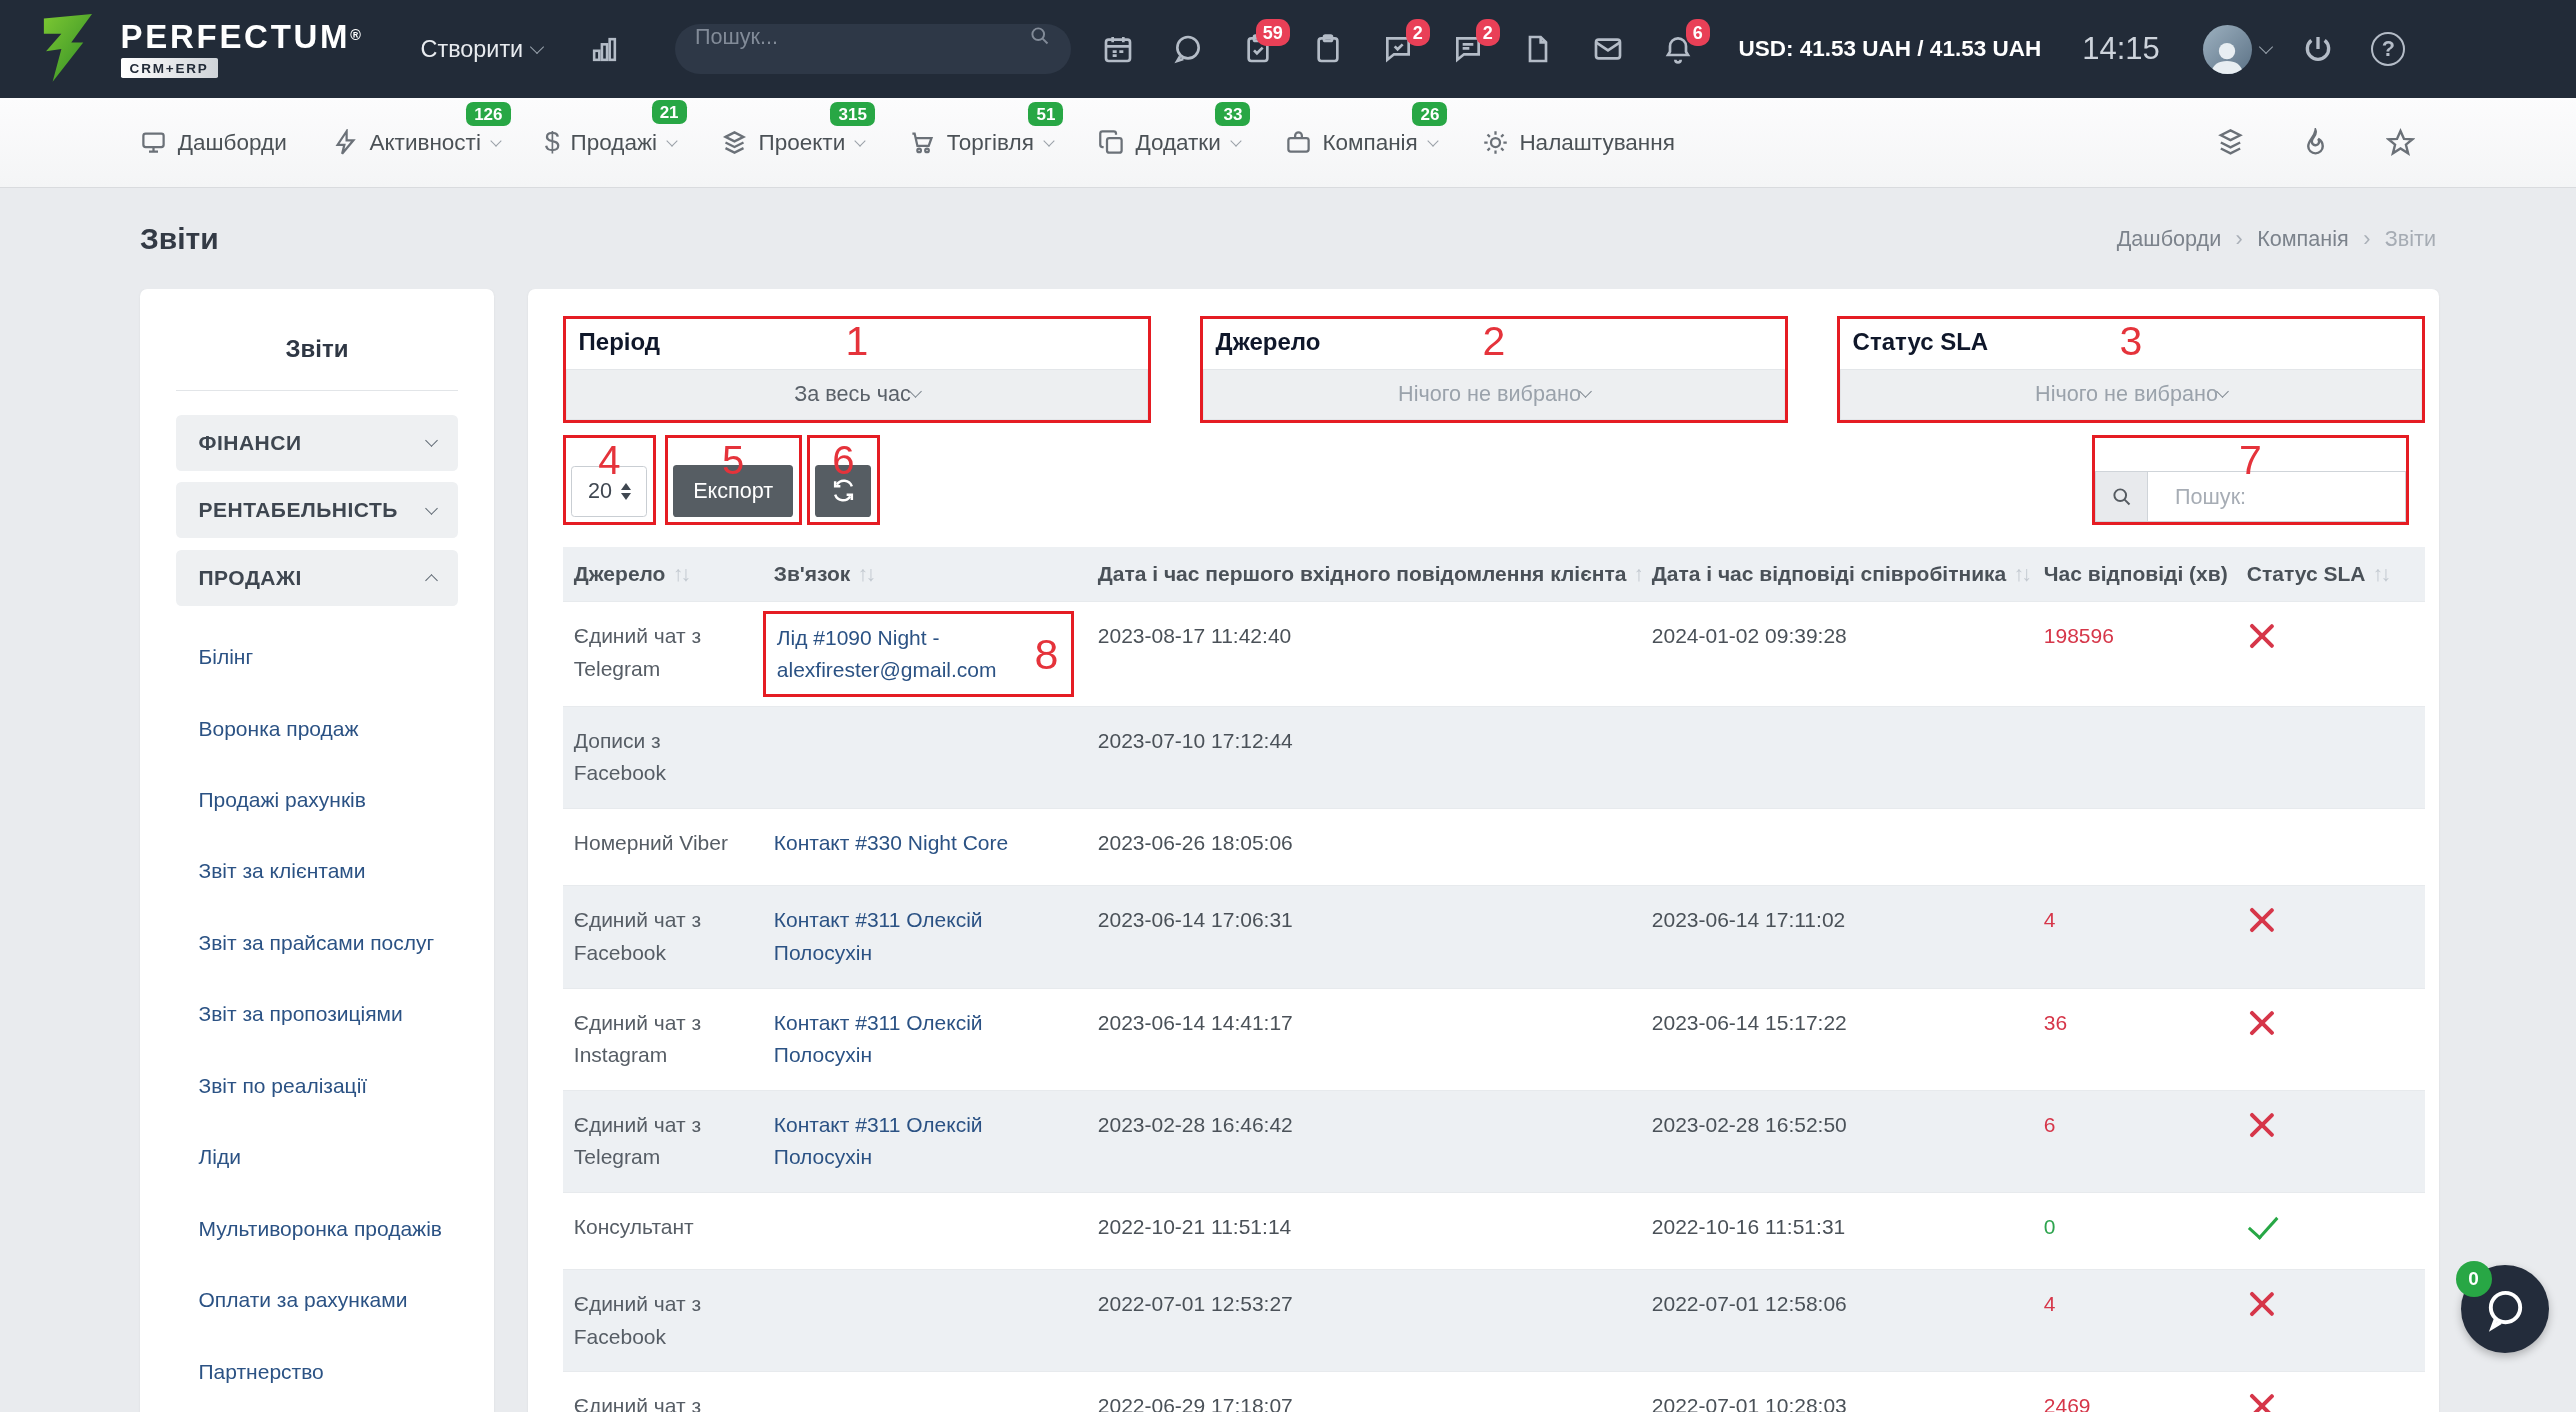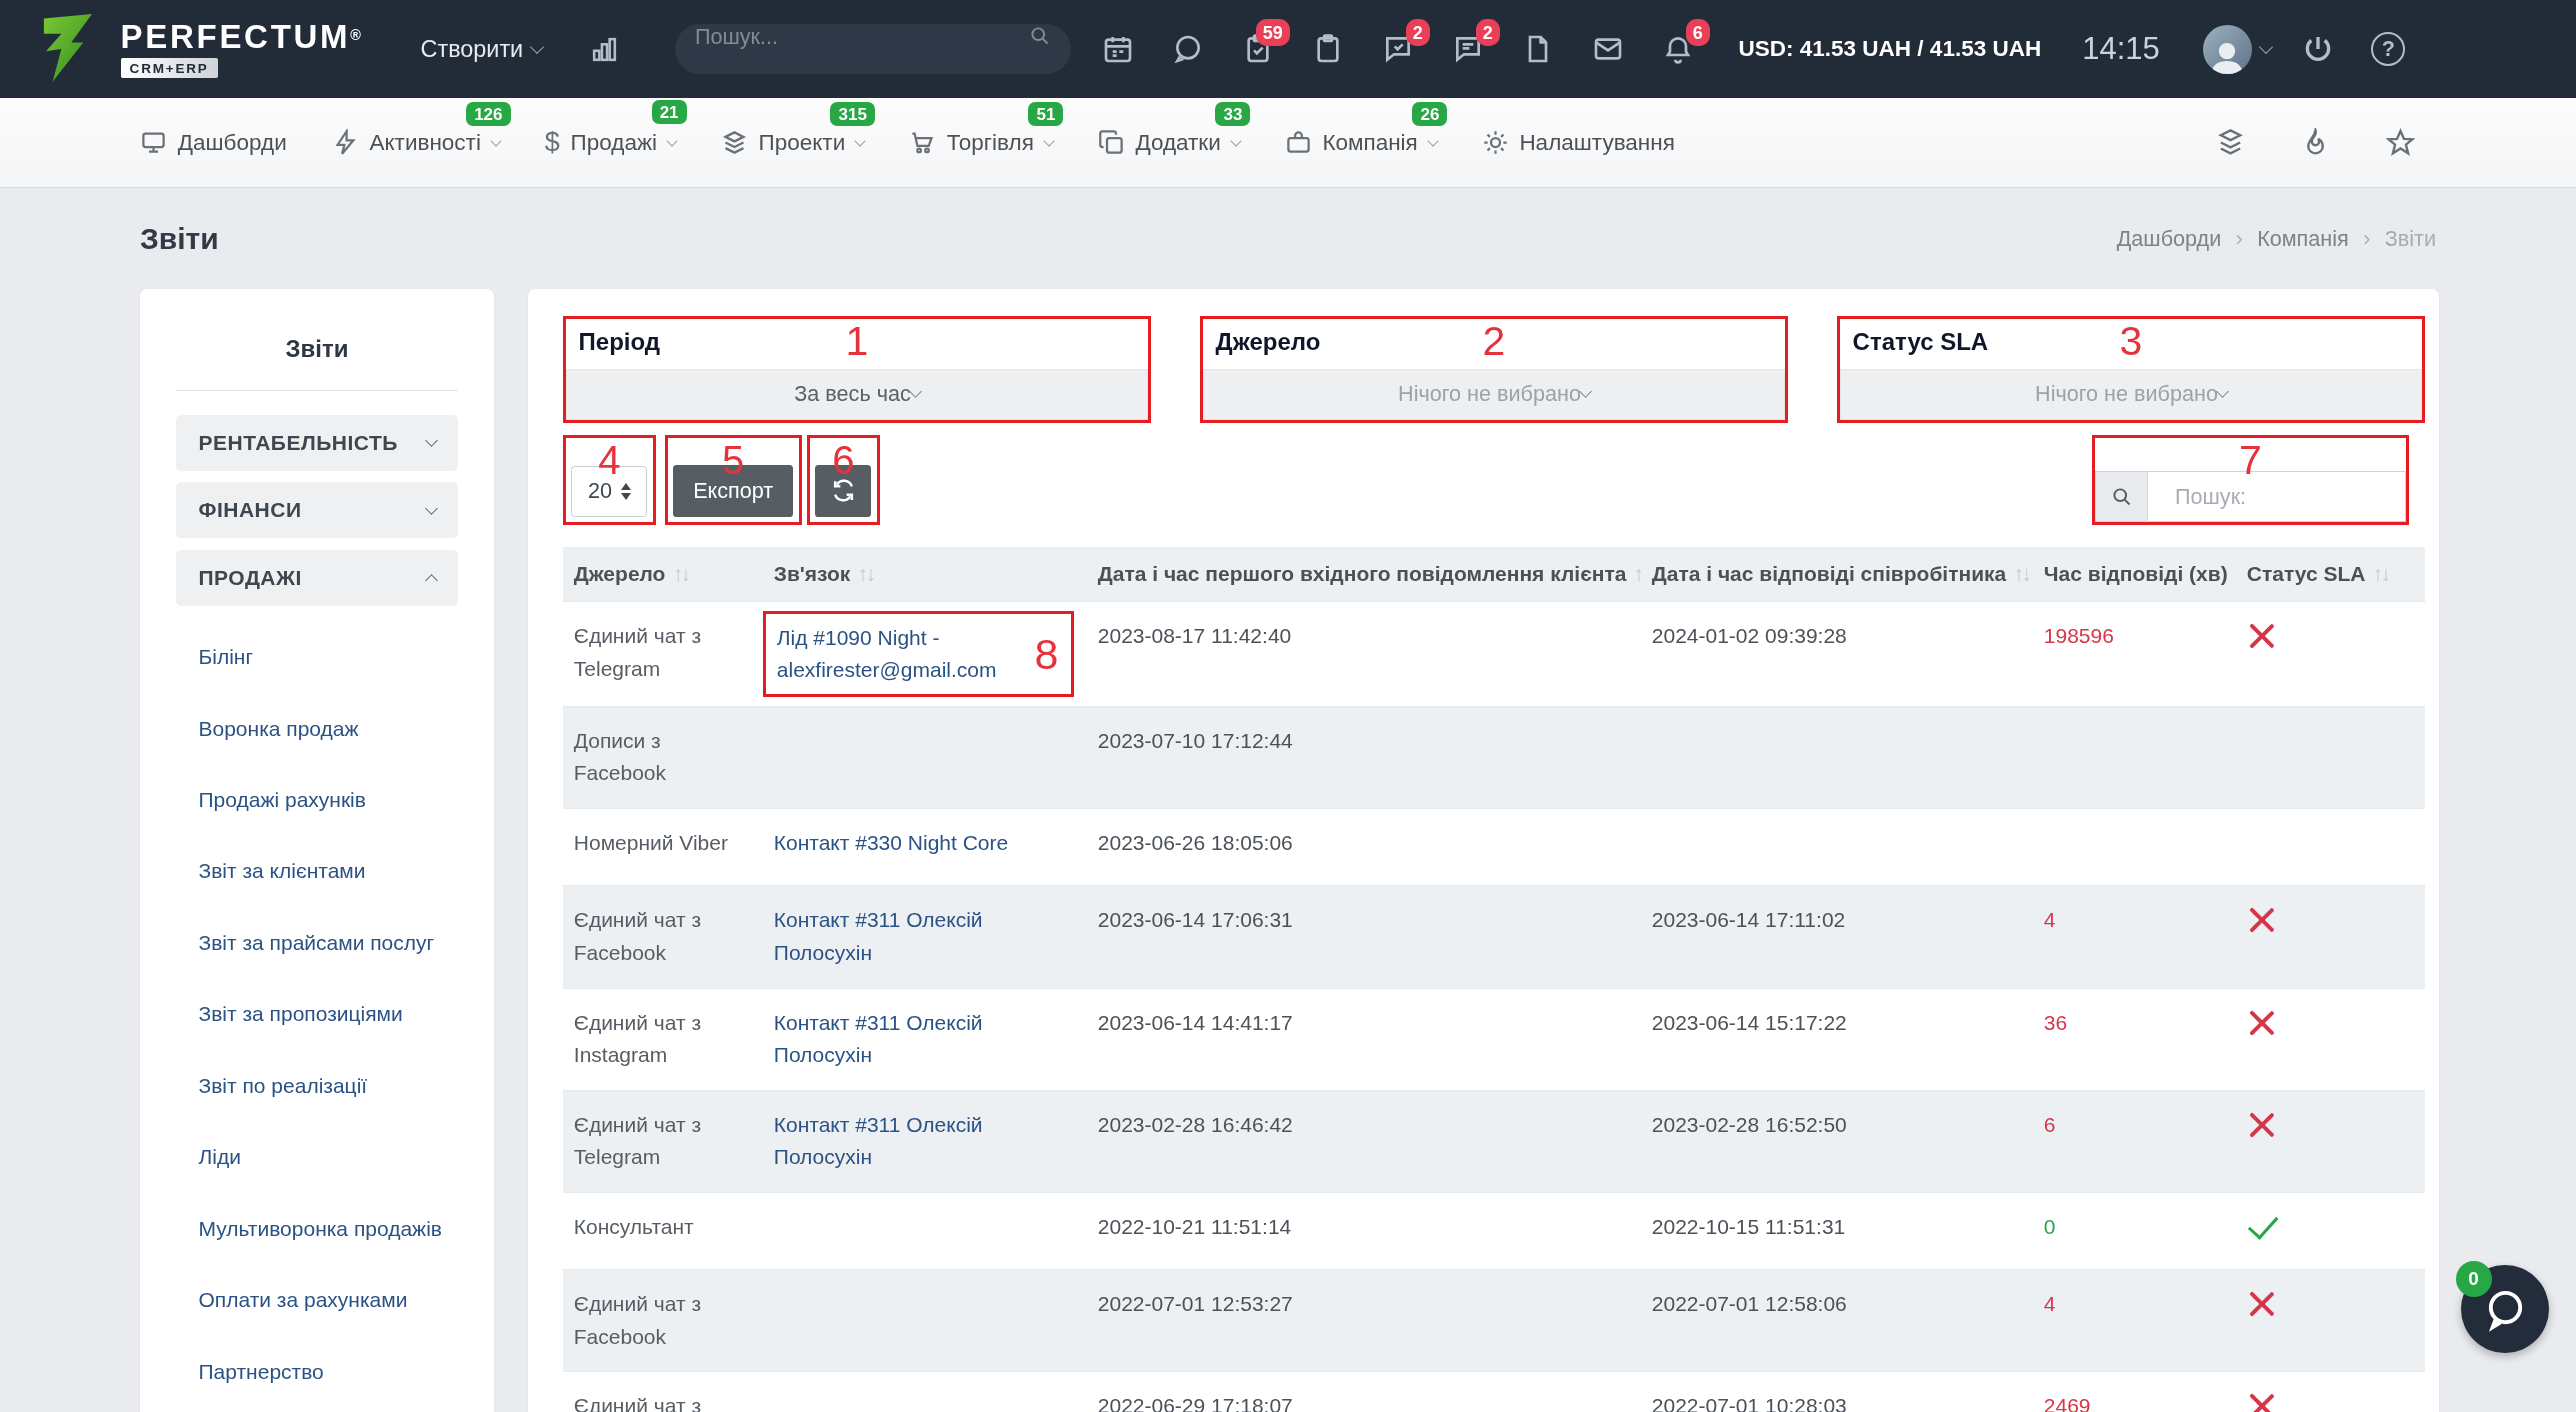--- a/index.html
+++ b/index.html
@@ -325,25 +325,25 @@
     <span class="crumb">Звіти</span>
   </div>
 </div>
 
 <div class="content">
 
   <div class="card sidebar">
     <div class="sidebar-title">Звіти</div>
     <div class="sidebar-divider"></div>
     <div class="acc-item">
+      <span>ФІНАНСИ</span>
+      <span class="acc-chev"></span>
+    </div>
+    <div class="acc-item">
       <span>РЕНТАБЕЛЬНІСТЬ</span>
-      <span class="acc-chev"></span>
-    </div>
-    <div class="acc-item">
-      <span>ФІНАНСИ</span>
       <span class="acc-chev"></span>
     </div>
     <div class="acc-item">
       <span>ПРОДАЖІ</span>
       <span class="acc-chev up"></span>
     </div>
     <ul class="side-links">
       <li><a>Білінг</a></li>
       <li><a>Воронка продаж</a></li>
       <li><a>Продажі рахунків</a></li>
@@ -500,21 +500,21 @@
           <td><a class="row-link">Контакт #311 Олексій Полосухін</a></td>
           <td>2023-02-28 16:46:42</td>
           <td>2023-02-28 16:52:50</td>
           <td><span class="minutes" data-state="bad">6</span></td>
           <td><span class="sla-icon" data-state="fail"></span></td>
         </tr>
         <tr>
           <td class="src">Консультант</td>
           <td></td>
           <td>2022-10-21 11:51:14</td>
-          <td>2022-10-15 11:51:31</td>
+          <td>2022-10-16 11:51:31</td>
           <td><span class="minutes" data-state="good">0</span></td>
           <td><span class="sla-icon" data-state="pass"></span></td>
         </tr>
         <tr>
           <td class="src">Єдиний чат з Facebook</td>
           <td></td>
           <td>2022-07-01 12:53:27</td>
           <td>2022-07-01 12:58:06</td>
           <td><span class="minutes" data-state="bad">4</span></td>
           <td><span class="sla-icon" data-state="fail"></span></td>

